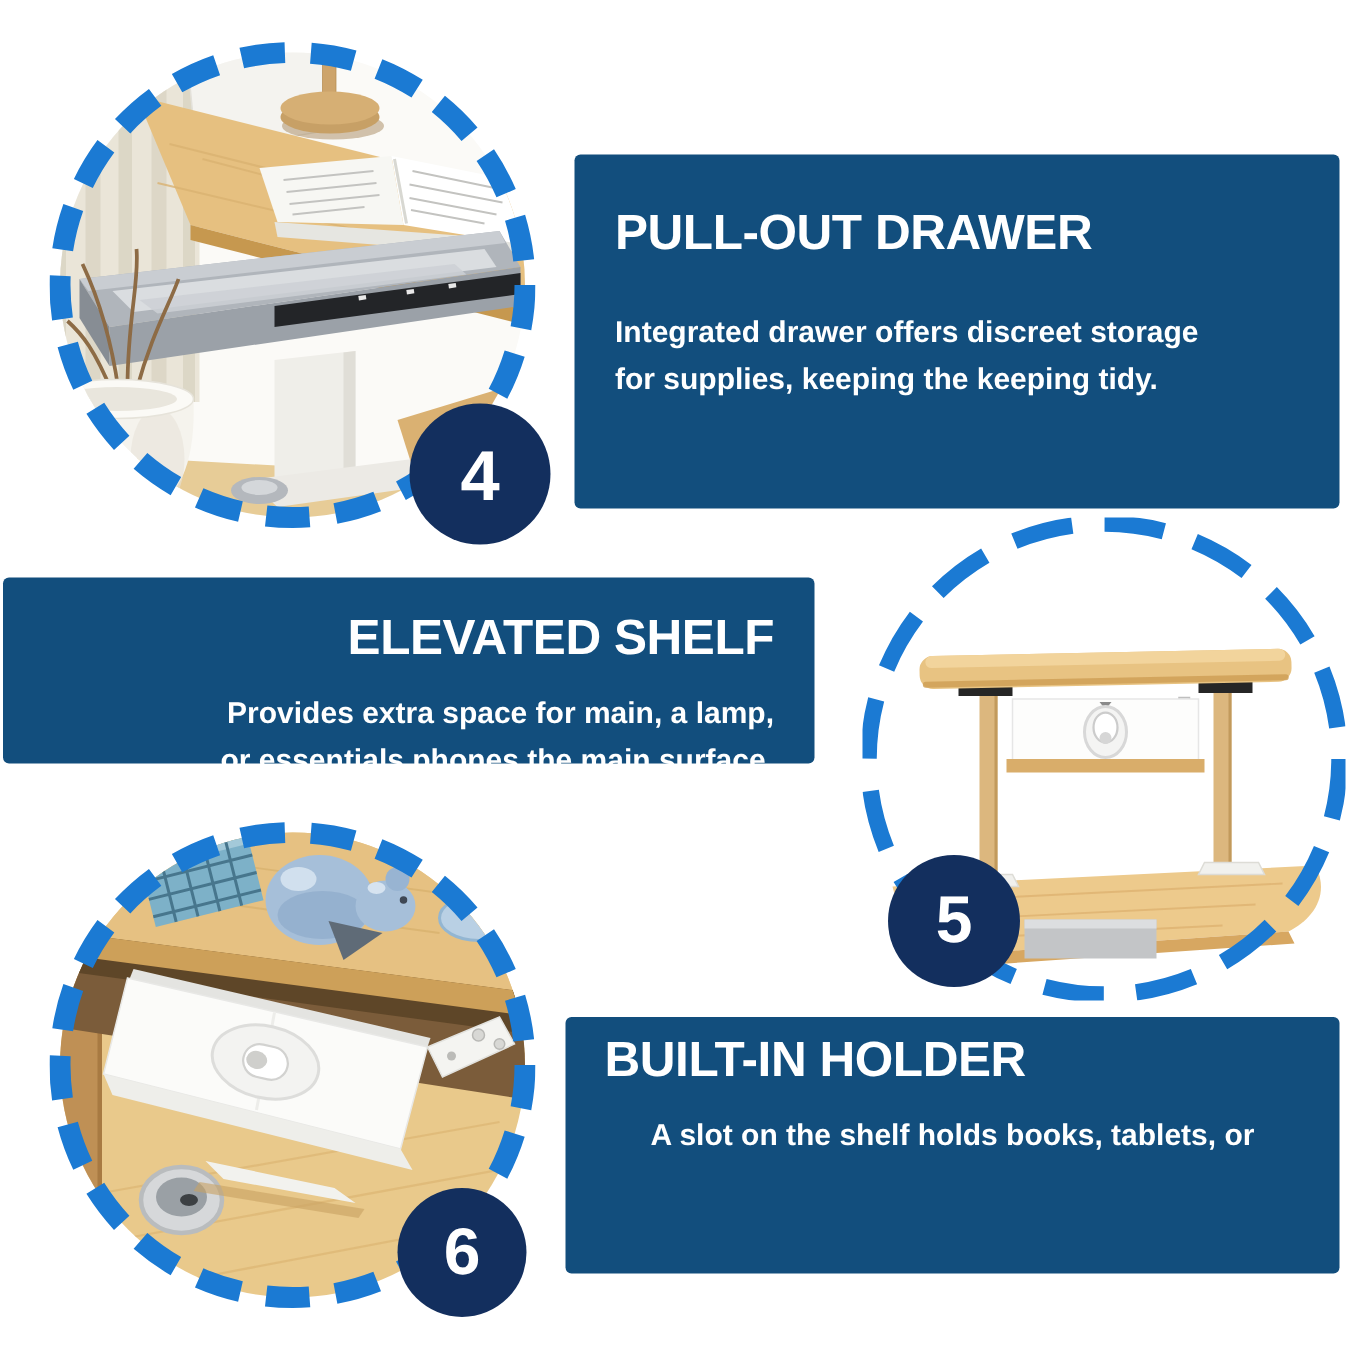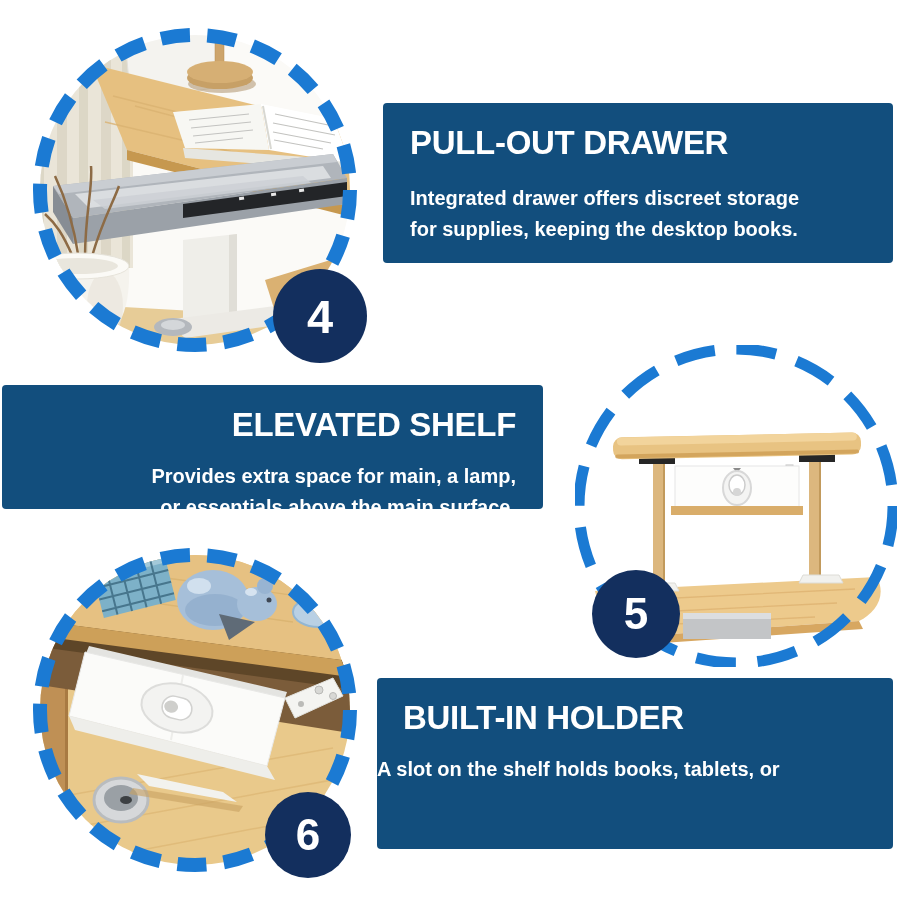--- a/index.html
+++ b/index.html
@@ -14,26 +14,26 @@
     color:var(--text-white,#fff);border-radius:4px;box-sizing:border-box;
   }
   .panel-title{
     margin:0;font-size:33px;font-weight:700;letter-spacing:-0.3px;
     line-height:40px;color:var(--text-white,#fff);
   }
   .panel-desc{
     margin:16px 0 0 0;font-size:20px;font-weight:700;line-height:31px;
     color:var(--text-white,#fff);
   }
-  .panel-a{left:383px;top:103px;width:510px;height:160px;padding:20px 20px 0 27px;text-align:left;}
-  .panel-a .panel-desc{margin-top:20px;}
+  .panel-a{left:383px;top:103px;width:510px;height:236px;padding:32px 20px 0 27px;text-align:left;}
+  .panel-a .panel-desc{margin-top:32px;}
   .panel-b{left:2px;top:385px;width:541px;height:124px;padding:20px 27px 0 20px;text-align:right;}
-  .panel-c{left:377px;top:678px;width:516px;height:171px;padding:20px 0 0 0;}
+  .panel-c{left:377px;top:678px;width:516px;height:171px;padding:8px 0 0 0;}
   .panel-c .panel-title{padding-left:26px;}
-  .panel-c .panel-desc{text-align:left;}
+  .panel-c .panel-desc{text-align:center;}
   .badge{
     position:absolute;border-radius:50%;
     background:var(--badge-navy,#132f5e);color:var(--text-white,#fff);
     display:flex;align-items:center;justify-content:center;
     font-weight:700;z-index:5;
   }
   .badge-4{left:273px;top:269px;width:94px;height:94px;font-size:47px;}
   .badge-5{left:592px;top:570px;width:88px;height:88px;font-size:44px;}
   .badge-6{left:265px;top:792px;width:86px;height:86px;font-size:44px;}
   svg{display:block;}
@@ -108,27 +108,27 @@
       </g>
       <circle cx="162" cy="162" r="155" fill="none" stroke-width="14" stroke-dasharray="29 17.4" style="stroke:var(--dash-blue,#1b7ad3)"></circle>
     </svg>
   </div>
   <div class="badge badge-4">
     <span>4</span>
   </div>
   <div class="panel panel-a">
     <h2 class="panel-title">PULL-OUT DRAWER</h2>
     <p class="panel-desc"><span>Integrated drawer offers discreet storage</span><br>
-    <span>for supplies, keeping the desktop books.</span></p>
+    <span>for supplies, keeping the keeping tidy.</span></p>
   </div>
 
   <div class="panel panel-b">
     <h2 class="panel-title">ELEVATED SHELF</h2>
     <p class="panel-desc"><span>Provides extra space for main, a lamp,</span><br>
-    <span>or essentials above the main surface.</span></p>
+    <span>or essentials phones the main surface.</span></p>
   </div>
   <div class="photo-wrap" style="left:575px;top:345px;width:322px;height:322px;">
     <svg width="322" height="322" viewBox="0 0 322 322">
       <g>
 
         <path d="M20,246 L302,232 C312,252 300,268 284,276 L54,292 C38,282 24,264 20,246 Z" fill="#edca8c"></path>
         <path d="M40,256 L280,244 M60,268 L262,258 M80,280 L240,272" stroke="#ddb271" stroke-width="1.3" opacity="0.8" fill="none"></path>
         <polygon points="54,292 284,276 288,284 58,300" fill="#d7a761"></polygon>
         <rect x="108" y="268" width="88" height="26" fill="#c3c5c7"></rect>
         <rect x="108" y="268" width="88" height="6" fill="#dcdee0"></rect>

